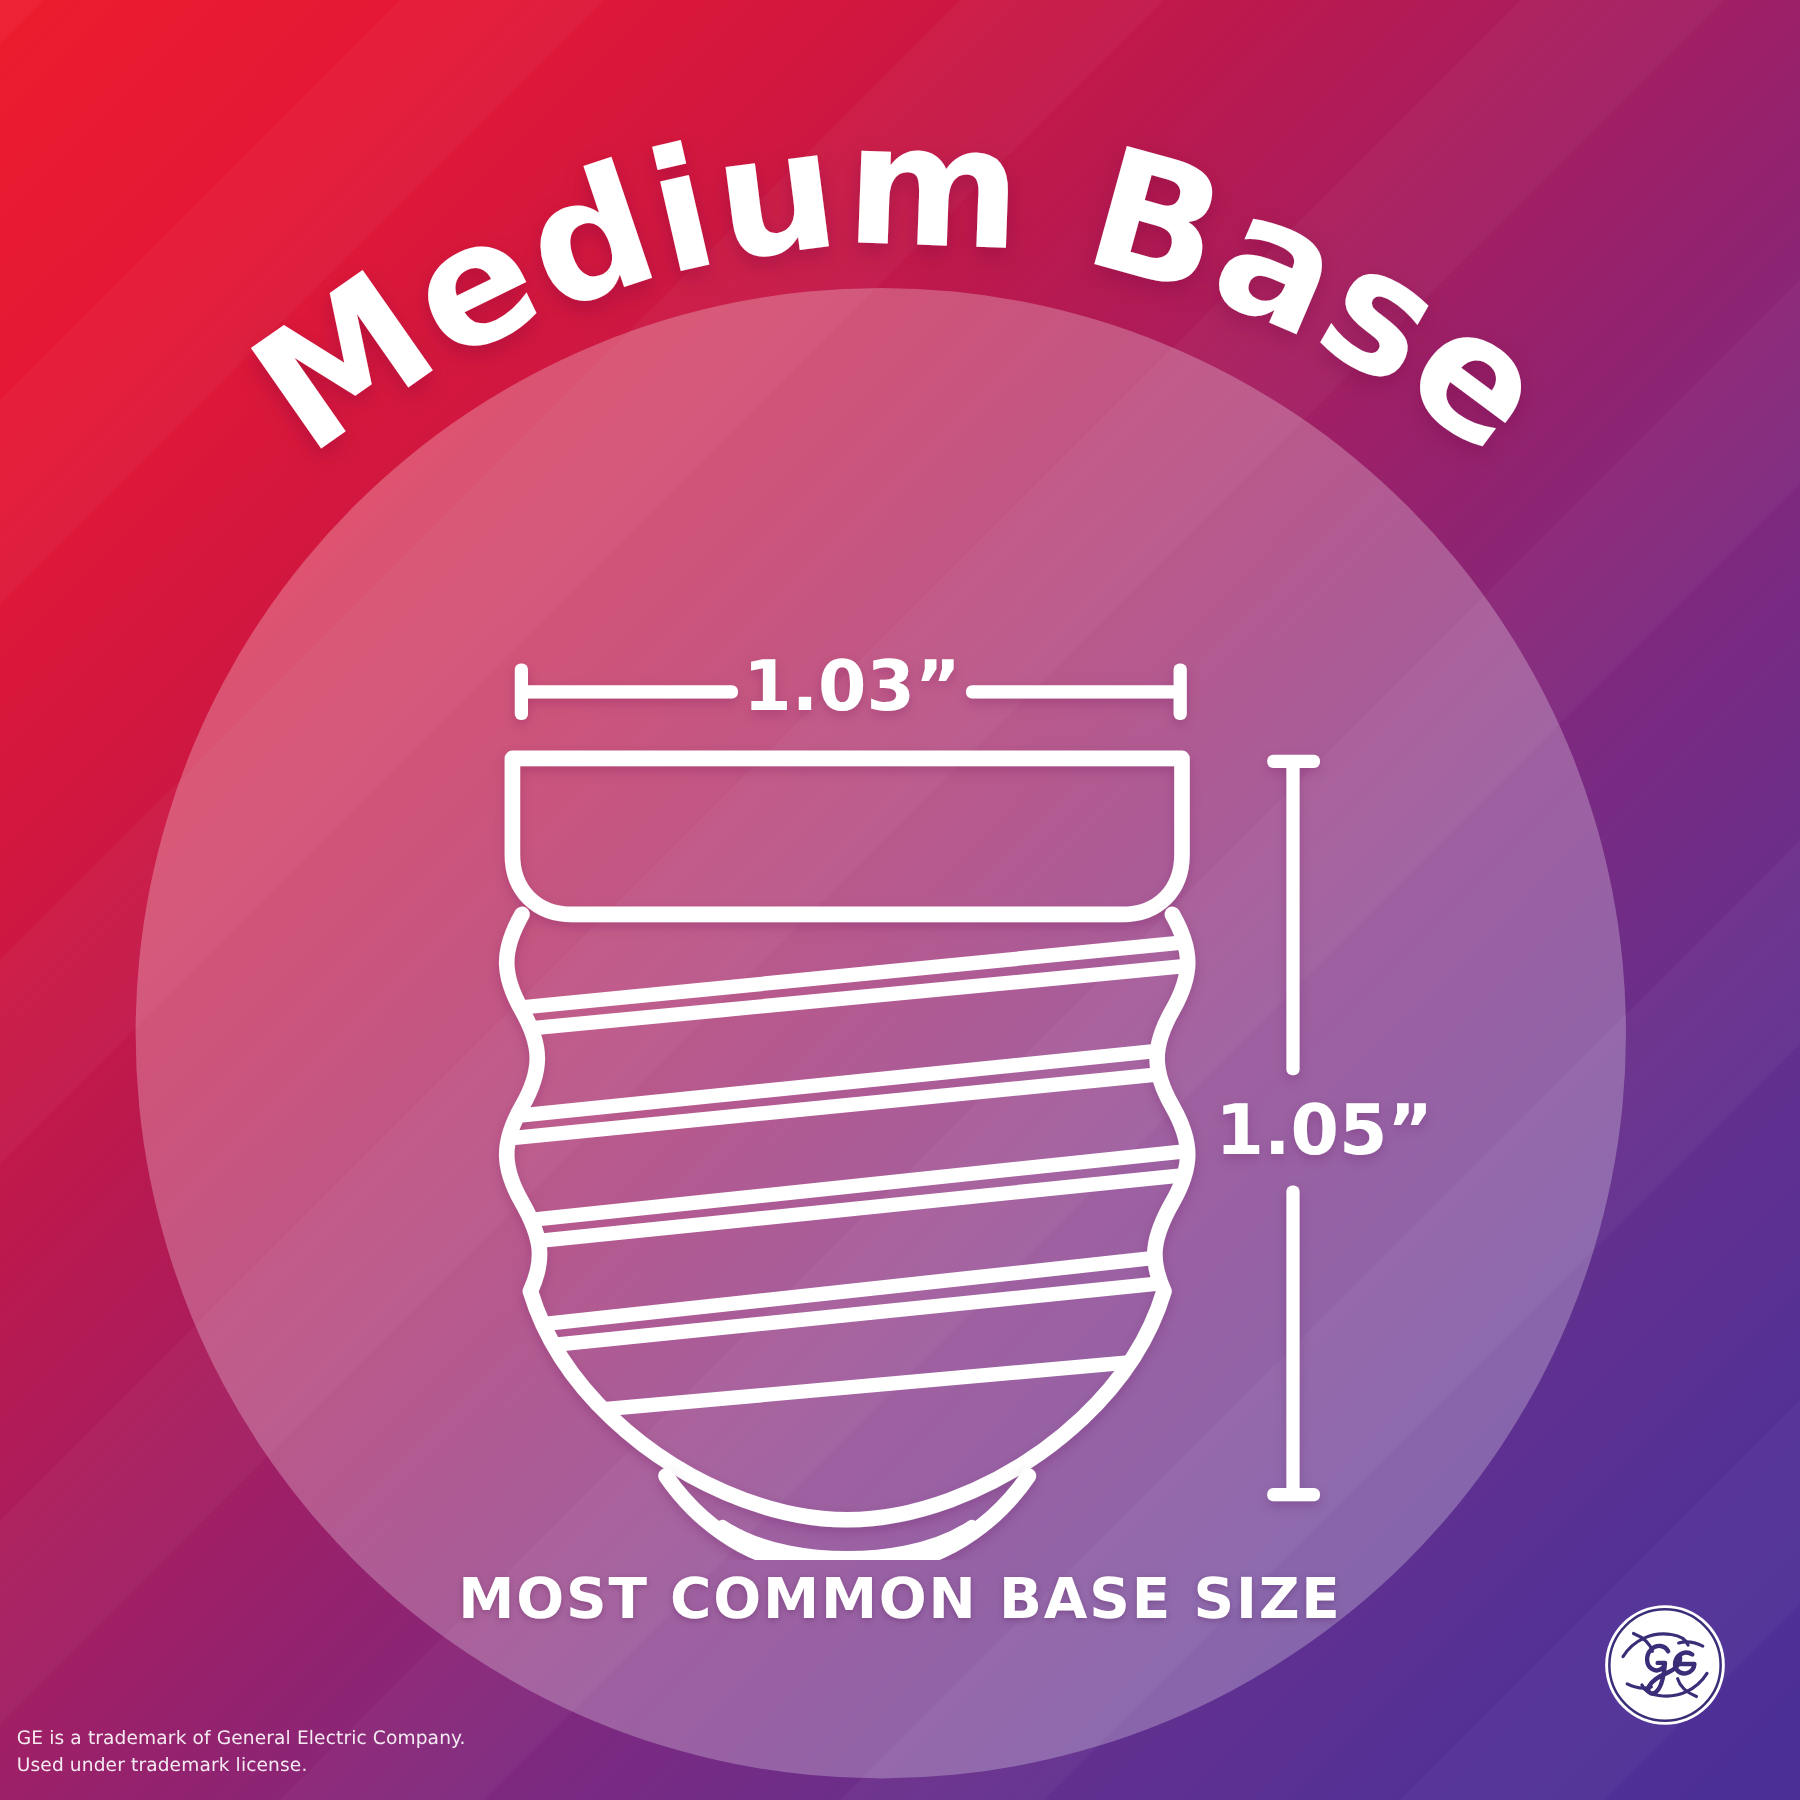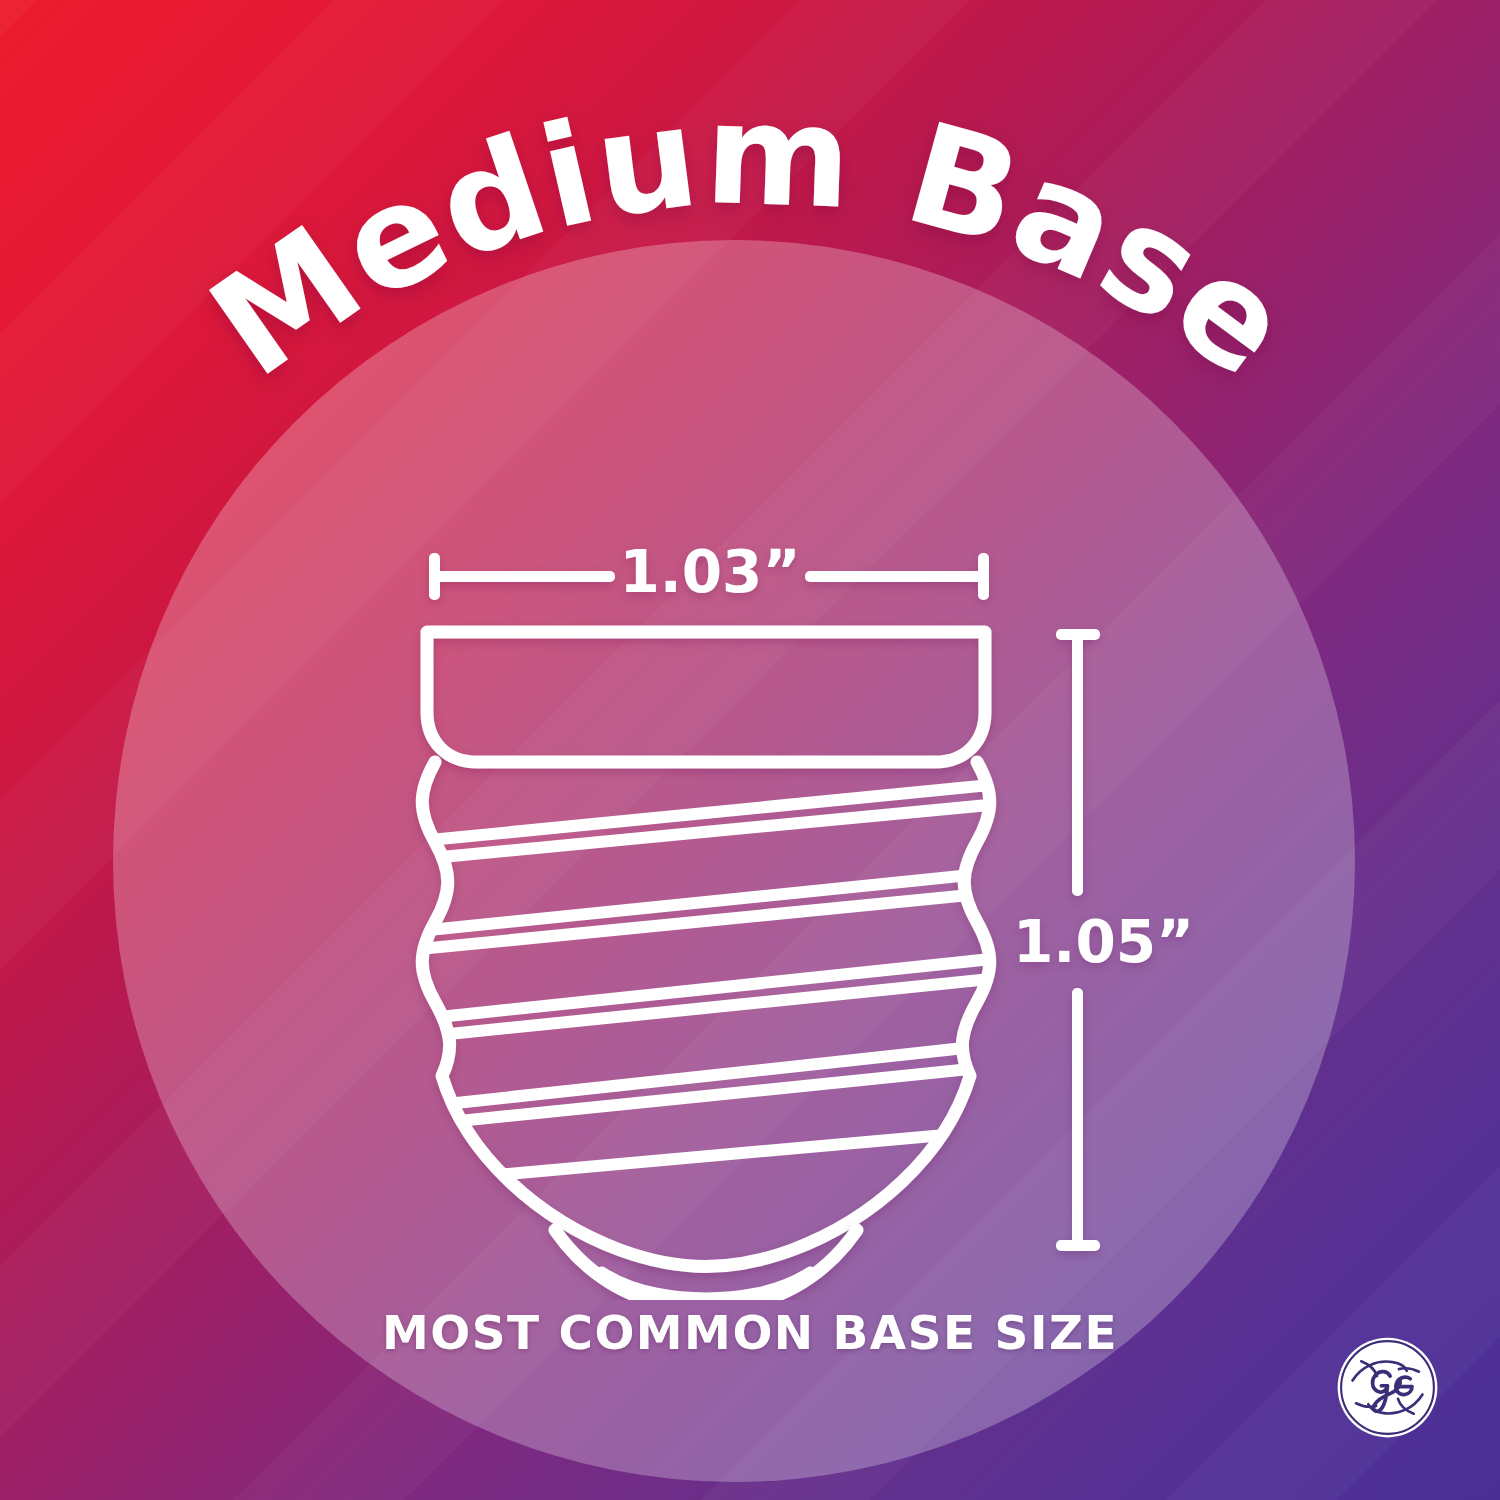--- a/index.html
+++ b/index.html
@@ -232,14 +232,18 @@
     <g fill="none" stroke="#3B2D77" stroke-width="4.2" stroke-linecap="round" stroke-linejoin="round">
       <path d="M63,47 C60,41 52,40 47,45 C41,51 42,61 48,64 C53,67 59,64 60,58
                L53,58
                M60,58 C59,70 57,82 51,86 C46,89 42,85 45,80 C48,74 56,70 63,67
                C70,64 76,58 74,51"></path>
       <path d="M86,50 C80,46 72,49 70,56 C68,63 73,69 80,68 C85,67 88,63 88,59
                L74,59"></path>
     </g>
   </svg>
 
+  <div id="trademark">
+    <div>GE is a trademark of General Electric Company.</div>
+    <div>Used under trademark license.</div>
+  </div>
 
 </div>
 
 </body></html>

